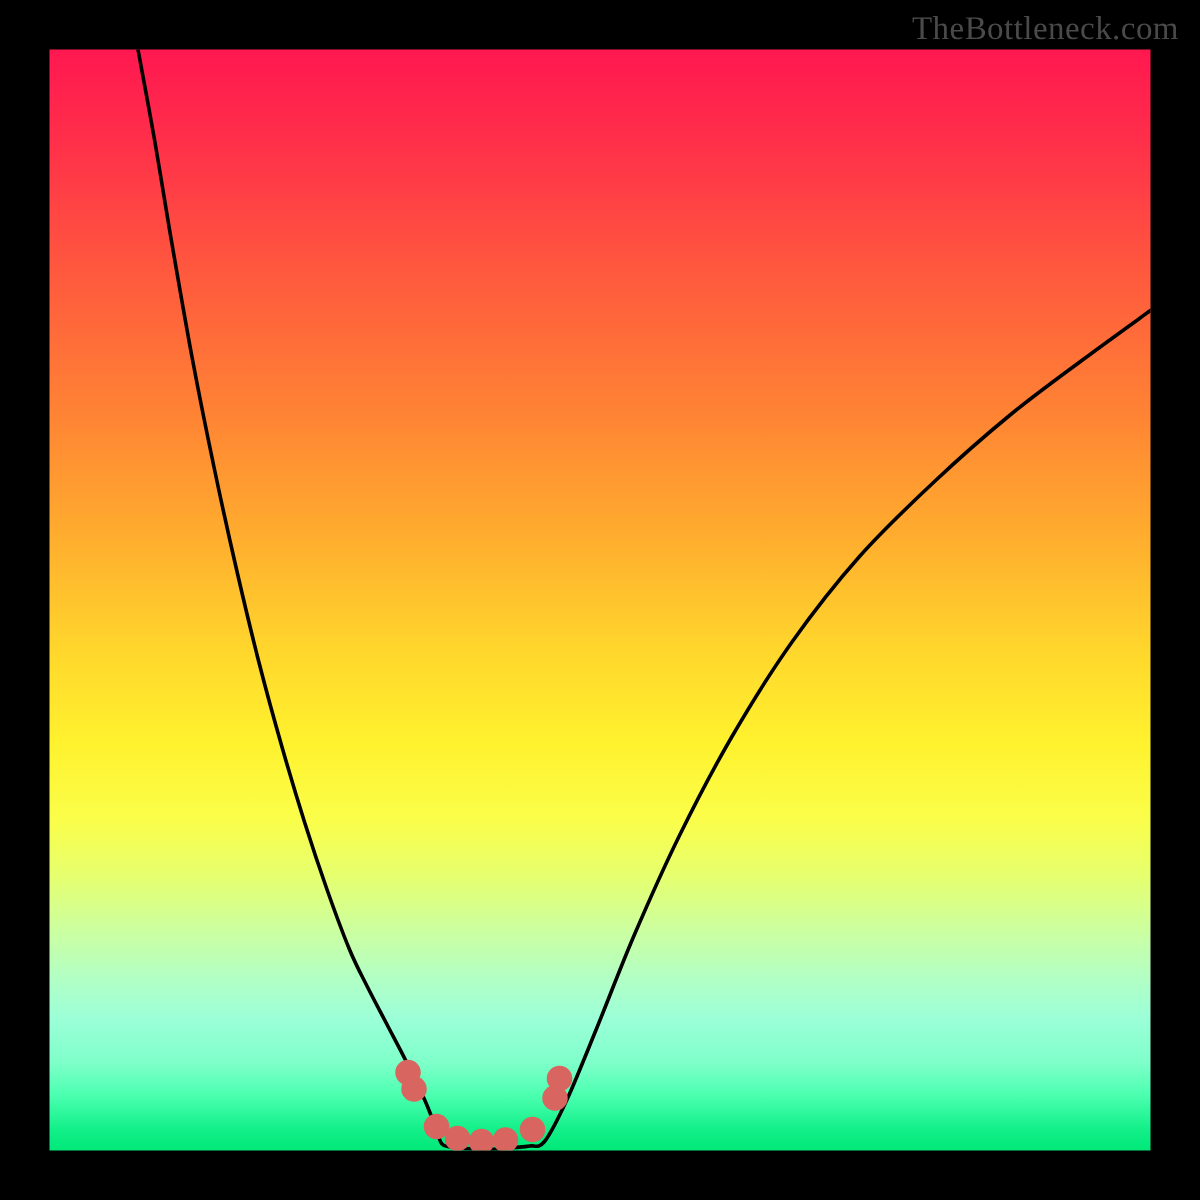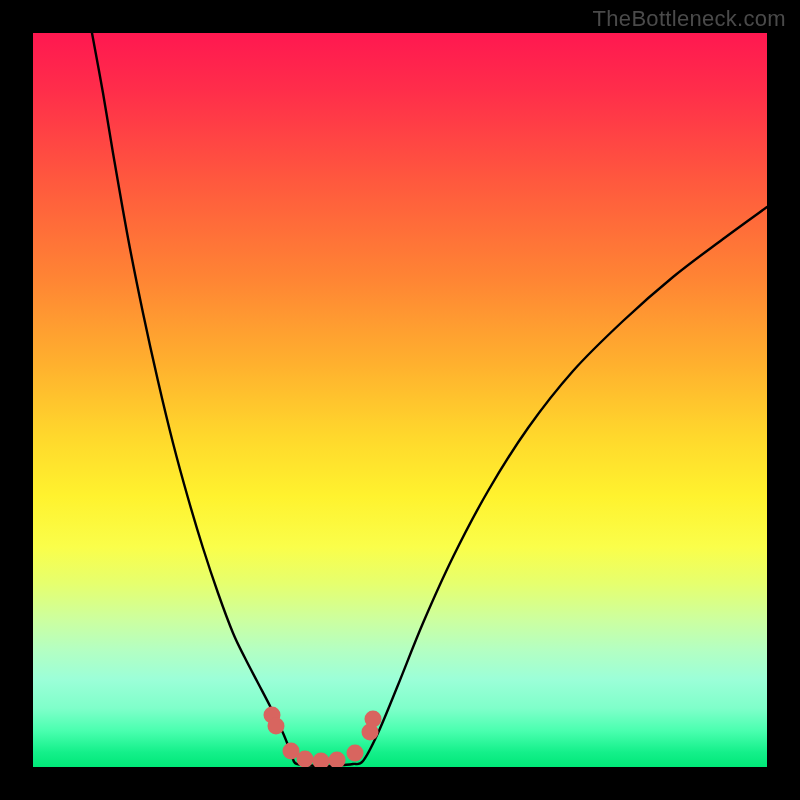--- a/index.html
+++ b/index.html
@@ -11,20 +11,21 @@
     overflow: hidden;
     font-family: Arial, Helvetica, sans-serif;
   }
   .frame {
     position: absolute;
     left: 0;
     top: 0;
     width: 800px;
     height: 792px;
     background: #000;
+    font-family: Liberation Serif, serif;
   }
   .plot {
     position: absolute;
     left: 33px;
     top: 33px;
     width: 734px;
     height: 734px;
     
     background: linear-gradient(
       to bottom,

